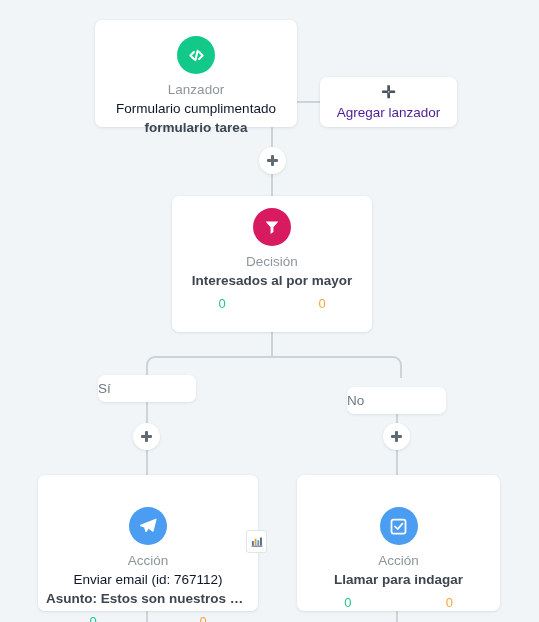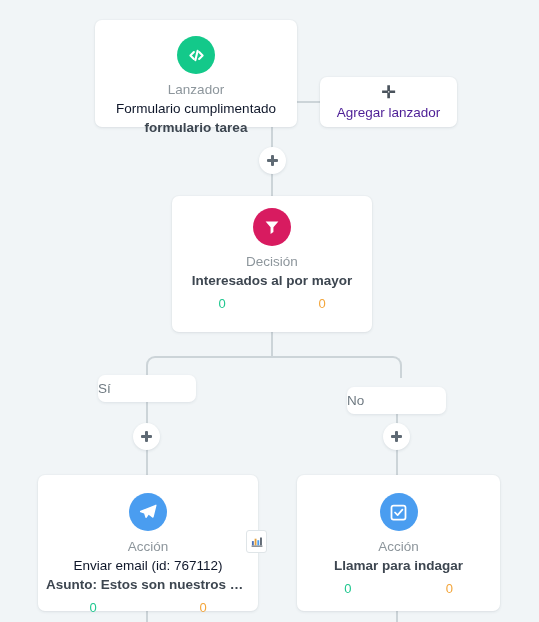--- a/index.html
+++ b/index.html
@@ -142,21 +142,21 @@
     color: #6f7a82;
     z-index: 3;
   }
   #branch-yes { left: 98px; top: 375px; width: 98px; }
   #branch-no  { left: 347px; top: 375px; width: 99px; margin-top: 12px; }
 
   
   .action-card {
     top: 475px;
     height: 136px;
-    padding-top: 18px;
+    padding-top: 32px;
   }
   #action-email-card { left: 38px; width: 220px; }
   #action-task-card  { left: 297px; width: 203px; }
 
   
   #email-stats-badge {
     position: absolute;
     right: -9px;
     top: 55px;
     width: 19px;

